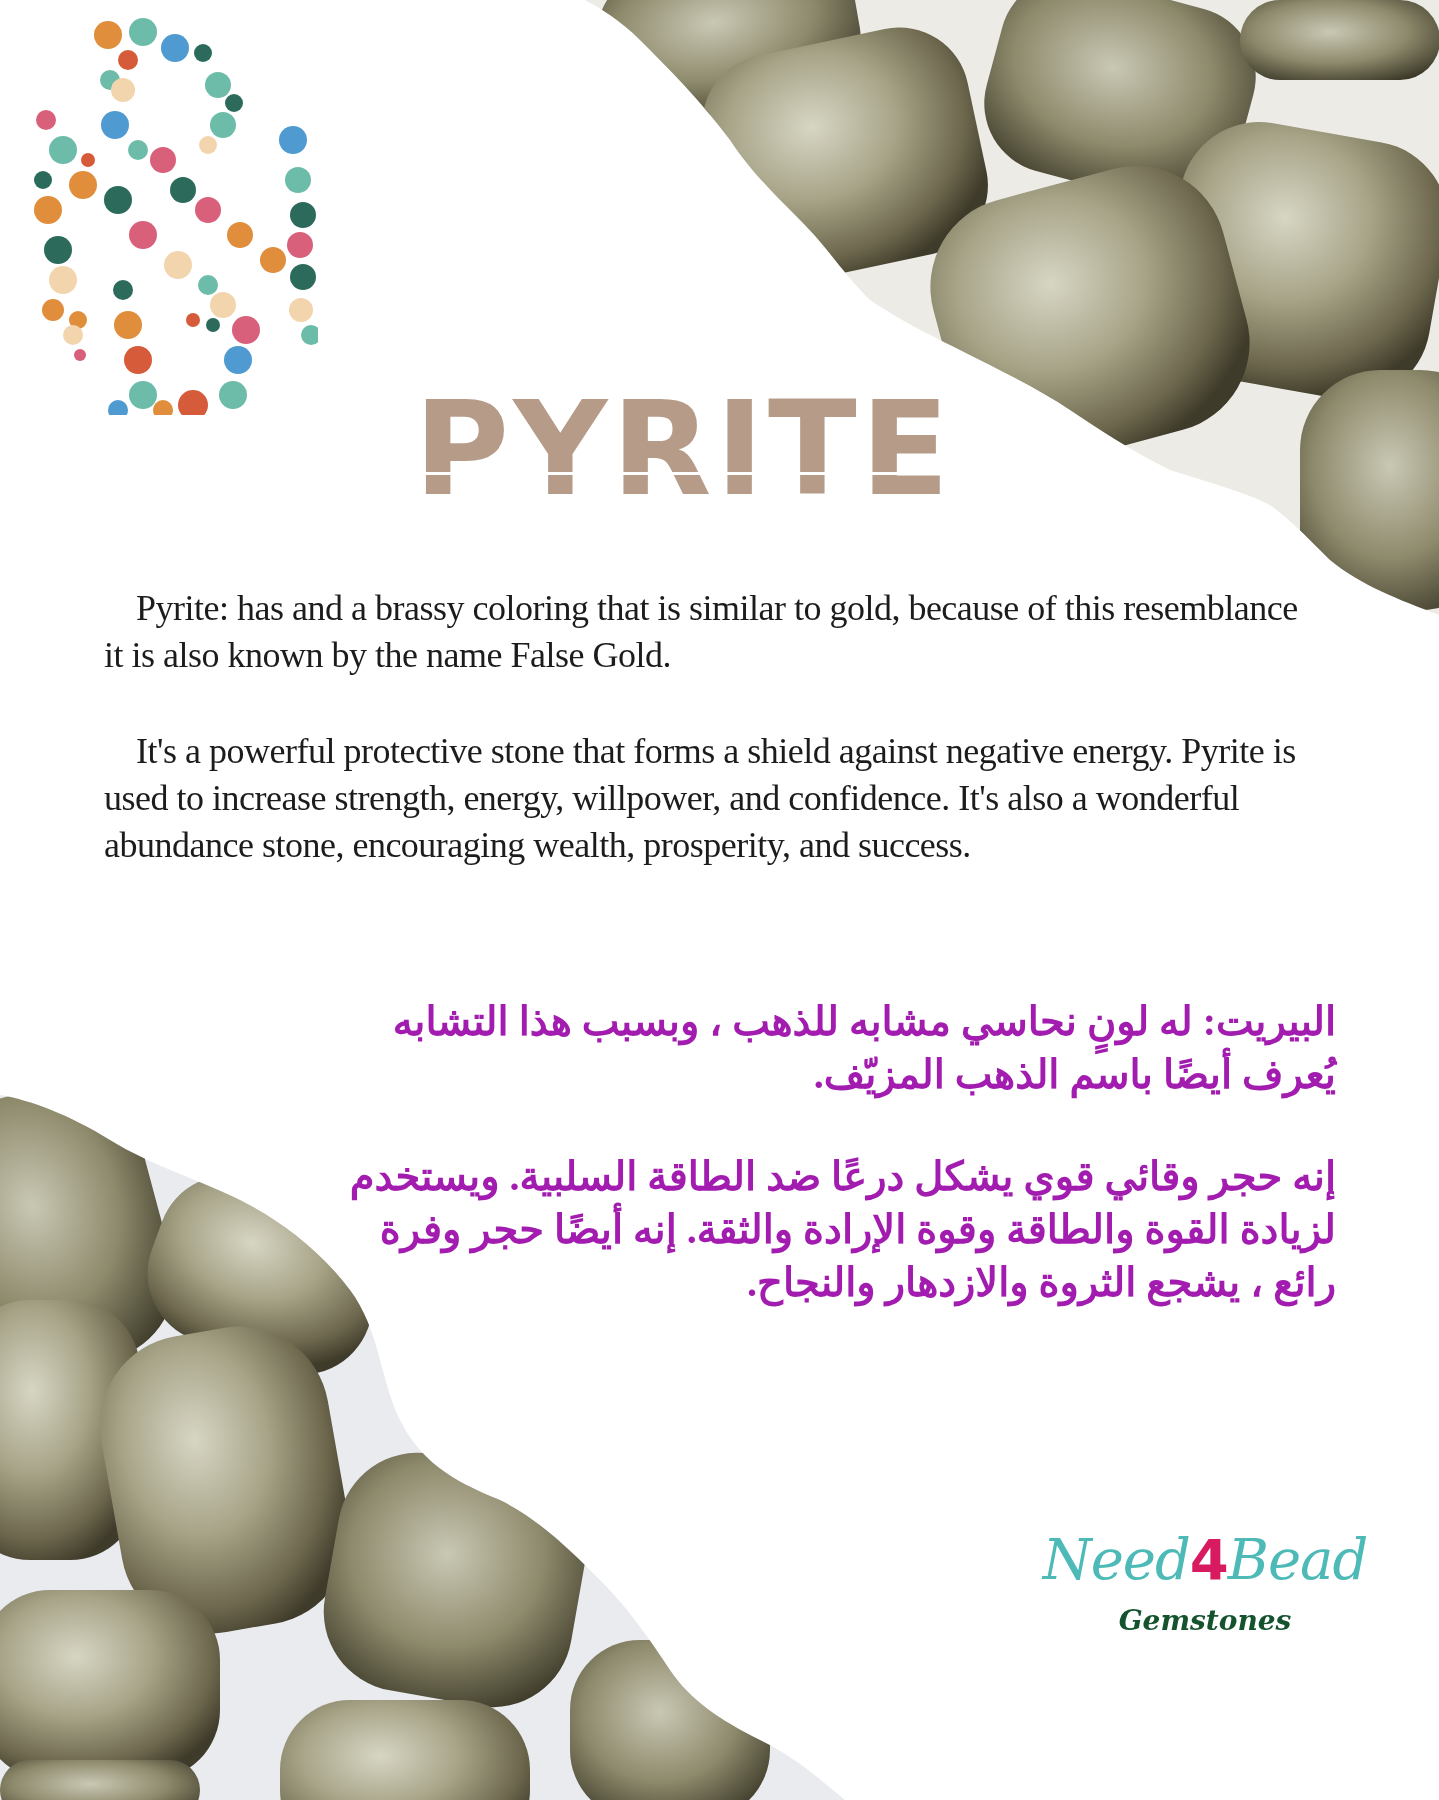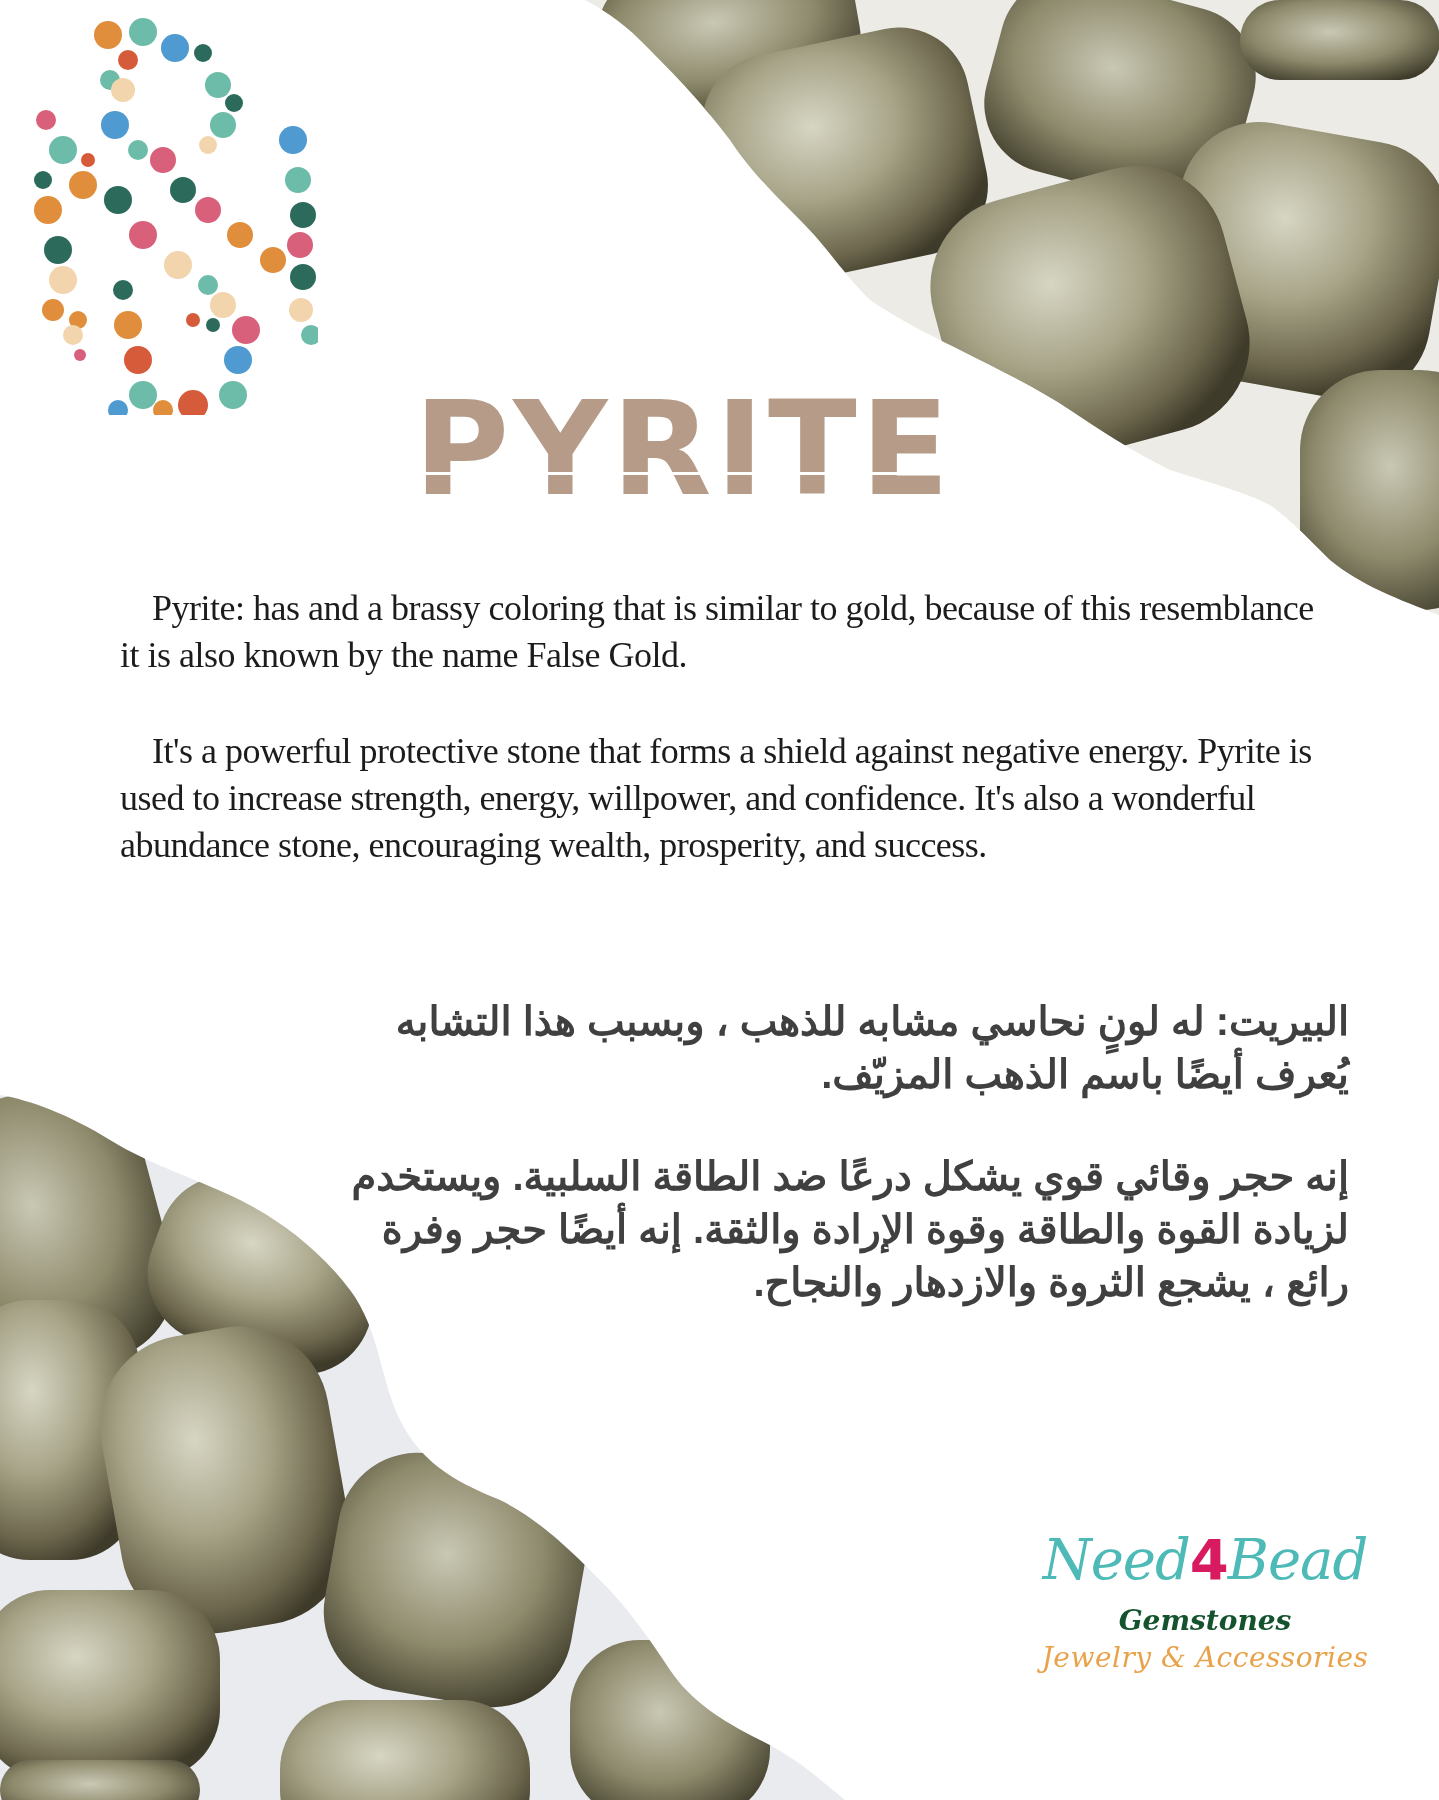--- a/index.html
+++ b/index.html
@@ -18,34 +18,34 @@
     font-size: 130px; letter-spacing: 4px; line-height: 1;
     color: #b59b88;
     background: repeating-linear-gradient(to bottom,
       #b59b88 0px, #b59b88 84px,
       #b59b88 84px, #b59b88 88px, #ffffff 88px, #ffffff 91px);
     -webkit-background-clip: text; background-clip: text;
     -webkit-text-fill-color: transparent;
   }
 
   .en-text {
-    position: absolute; left: 120px; width: 1200px;
+    position: absolute; left: 104px; width: 1200px;
     font-family: "Liberation Serif", serif; font-size: 36px;
     line-height: 47px; color: #1c1c1c; margin: 0;
     letter-spacing: -0.5px;
   }
   .en-1 { top: 585px; }
   .en-2 { top: 728px; }
   .en-text .indent { display: inline-block; width: 32px; }
 
   .ar-text {
-    position: absolute; right: 90px; width: 1010px; margin: 0;
+    position: absolute; right: 103px; width: 1010px; margin: 0;
     direction: rtl; text-align: right;
-    font-family: Liberation Sans, sans-serif; font-weight: bold;
-    font-size: 40px; line-height: 53px; color: #404040;
+    font-family: Liberation Serif, serif; font-weight: bold;
+    font-size: 40px; line-height: 53px; color: #a21caf;
   }
   .ar-1 { top: 995px; }
   .ar-2 { top: 1150px; }
 
   .brand { position: absolute; left: 1020px; top: 1520px; width: 370px; text-align: center; }
   .brand-name {
     font-family: "DejaVu Serif", serif; font-style: italic;
     font-size: 56px; line-height: 80px; color: #4dbab7; letter-spacing: -1px;
   }
   .brand-name .four { color: #d81b60; font-family: "DejaVu Sans", sans-serif; font-style: normal; font-weight: bold; }
@@ -174,14 +174,13 @@
 
 <p class="en-text en-1"><span class="indent"></span><span>Pyrite: has and a brassy coloring that is similar to gold, because of this resemblance it is also known by the name False Gold.</span></p>
 <p class="en-text en-2"><span class="indent"></span><span>It's a powerful protective stone that forms a shield against negative energy. Pyrite is used to increase strength, energy, willpower, and confidence. It's also a wonderful abundance stone, encouraging wealth, prosperity, and success.</span></p>
 
 <p class="ar-text ar-1">البيريت: له لونٍ نحاسي مشابه للذهب ، وبسبب هذا التشابه يُعرف أيضًا باسم الذهب المزيّف.</p>
 <p class="ar-text ar-2">إنه حجر وقائي قوي يشكل درعًا ضد الطاقة السلبية. ويستخدم لزيادة القوة والطاقة وقوة الإرادة والثقة.  إنه أيضًا حجر وفرة رائع ، يشجع الثروة والازدهار والنجاح.</p>
 
 <div class="brand">
   <div class="brand-name"><span>Need</span><span class="four">4</span><span>Bead</span></div>
   <div class="brand-sub">Gemstones</div>
-  <div class="brand-tag">Jewelry &amp; Accessories</div>
 </div>
 
 </body></html>

